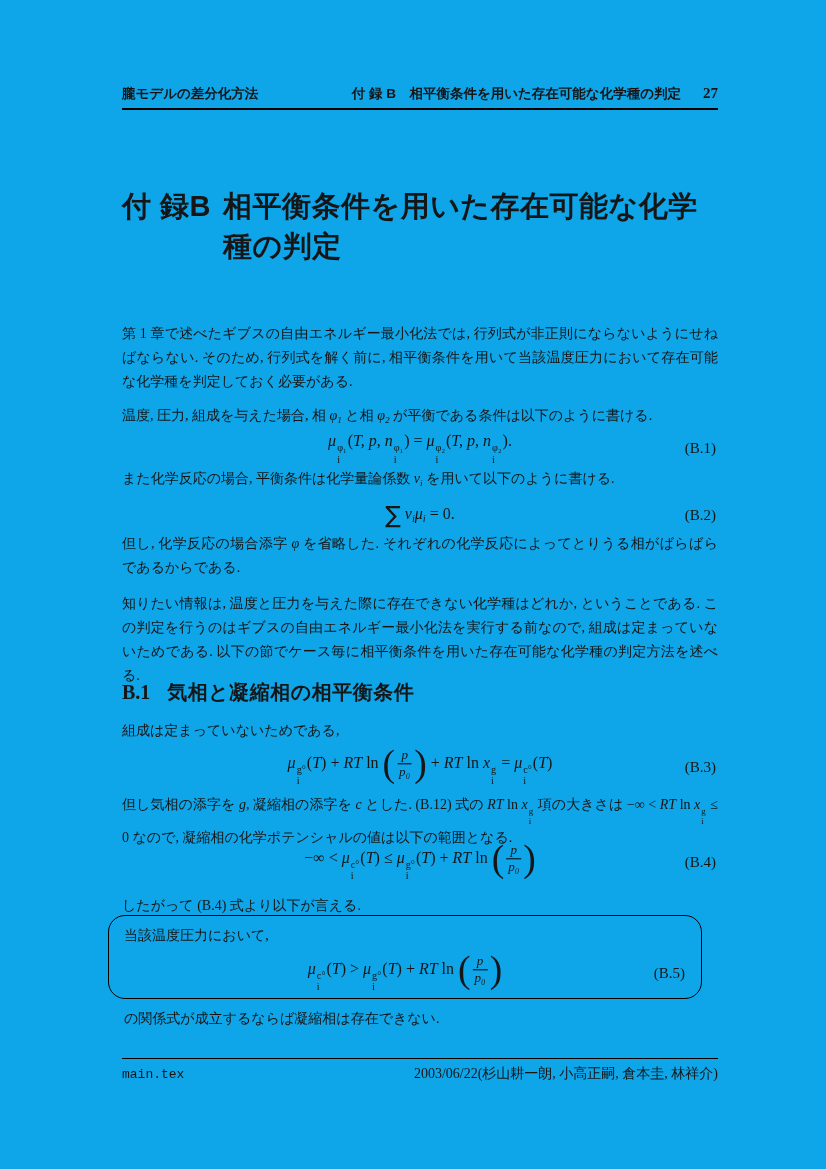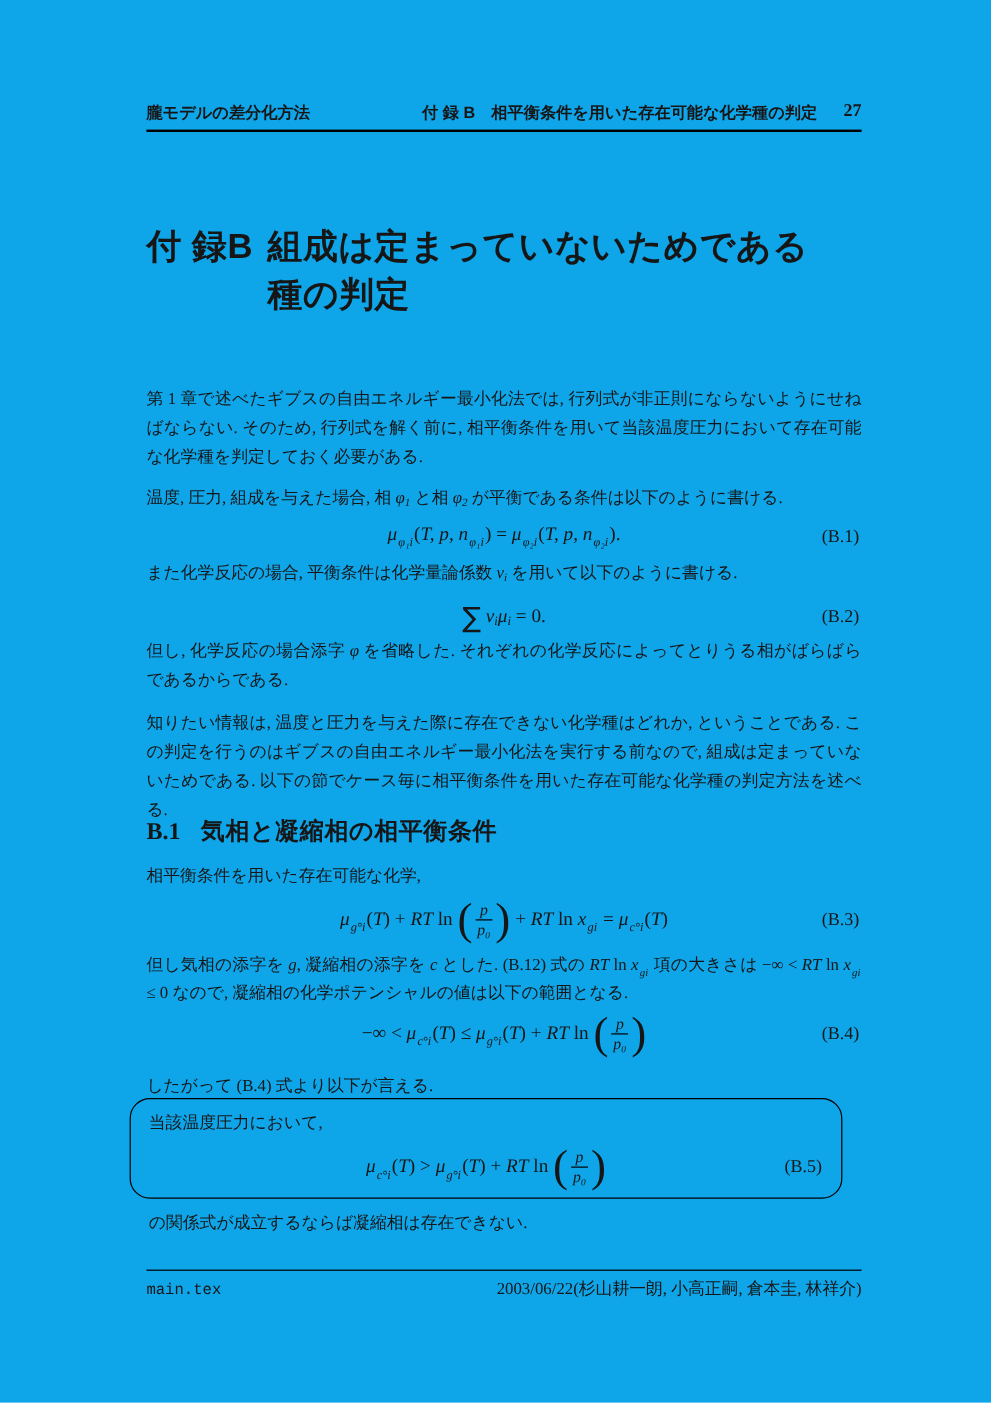--- a/index.html
+++ b/index.html
@@ -30,23 +30,23 @@
         text-align:justify;}
   .p1{top:322px;}  .p2{top:404px;}  .p3{top:467px;}  .p4{top:532px;}
   .p5{top:592px;}  .p6{top:719px;}  .p7{top:793px;}  .p8{top:894px;}
 
   
   .mi{font-family:"Liberation Serif",serif;font-style:italic;}
   .mr{font-family:"Liberation Serif",serif;font-style:normal;}
   .msb{font-family:"Liberation Serif",serif;font-style:italic;font-size:0.66em;vertical-align:-0.28em;}
   .msum{font-family:"DejaVu Sans","Liberation Serif",serif;font-style:normal;font-size:1.45em;
         vertical-align:-0.18em;line-height:1;}
-  .ss{display:inline-flex;flex-direction:row;align-items:flex-start;
+  .ss{display:inline-flex;flex-direction:column;align-items:flex-start;
       font-family:"Liberation Serif",serif;font-size:0.64em;line-height:1.1;
-      vertical-align:-0.52em;font-style:italic;margin-left:1px;margin-right:1px;}
+      vertical-align:-0.52em;margin-left:1px;margin-right:1px;}
   .frac{display:inline-flex;flex-direction:column;align-items:center;
         font-family:"Liberation Serif",serif;font-style:italic;font-size:0.82em;
         line-height:1.25;vertical-align:middle;margin:0 2px;}
   .frac .fup{display:block;border-bottom:1px solid #000;padding:0 4px;}
   .frac .fdn{display:block;padding:0 2px;}
   .big{font-family:"Liberation Serif",serif;font-style:normal;font-size:2.35em;
        font-weight:300;line-height:0;vertical-align:middle;}
 
   
   .eq{position:absolute;left:122px;width:596px;font-size:16px;
@@ -80,21 +80,21 @@
   <div class="hdr">
     <span>朧モデルの差分化方法</span>
     <span class="spacer"></span>
     <span>付 録 B　相平衡条件を用いた存在可能な化学種の判定</span>
     <span class="hdr-num">27</span>
   </div>
 
   <div class="chap">
     <span class="chap-label">付 録B</span>
     <span>
-      <div>組成は定まっていないためである</div>
+      <div>相平衡条件を用いた存在可能な化学</div>
       <div>種の判定</div>
     </span>
   </div>
 
   <div class="para p1">第 1 章で述べたギブスの自由エネルギー最小化法では, 行列式が非正則にならないようにせねばならない. そのため, 行列式を解く前に, 相平衡条件を用いて当該温度圧力において存在可能な化学種を判定しておく必要がある.</div>
   <div class="para p2"><span class="jt">温度, 圧力, 組成を与えた場合, 相 </span><span class="mi">φ</span><span class="msb">1</span><span class="jt"> と相 </span><span class="mi">φ</span><span class="msb">2</span><span class="jt"> が平衡である条件は以下のように書ける.</span></div>
 
   <div class="eq eq1">
     <span class="ebody"><span class="mi">μ</span><span class="ss">
           <span>φ₁</span>
@@ -120,21 +120,21 @@
   </div>
 
   <div class="para p4"><span class="jt">但し, 化学反応の場合添字 </span><span class="mi">φ</span><span class="jt"> を省略した. それぞれの化学反応によってとりうる相がばらばらであるからである.</span></div>
   <div class="para p5">知りたい情報は, 温度と圧力を与えた際に存在できない化学種はどれか, ということである. この判定を行うのはギブスの自由エネルギー最小化法を実行する前なので, 組成は定まっていないためである. 以下の節でケース毎に相平衡条件を用いた存在可能な化学種の判定方法を述べる.</div>
 
   <div class="sec">
     <span class="sec-num">B.1</span>
     <span class="sec-title">気相と凝縮相の相平衡条件</span>
   </div>
 
-  <div class="para p6">相平衡条件を用いた存在可能な化学,</div>
+  <div class="para p6">組成は定まっていないためである,</div>
 
   <div class="eq eq3">
     <span class="ebody"><span class="mi">μ</span><span class="ss">
           <span>g°</span>
           <span>i</span>
         </span><span class="mr">(</span><span class="mi">T</span><span class="mr">) + </span><span class="mi">RT</span><span class="mr"> ln </span><span class="big">(</span><span class="frac">
           <span class="fup">p</span>
           <span class="fdn">p₀</span>
         </span><span class="big">)</span><span class="mr"> + </span><span class="mi">RT</span><span class="mr"> ln </span><span class="mi">x</span><span class="ss">
           <span>g</span>

